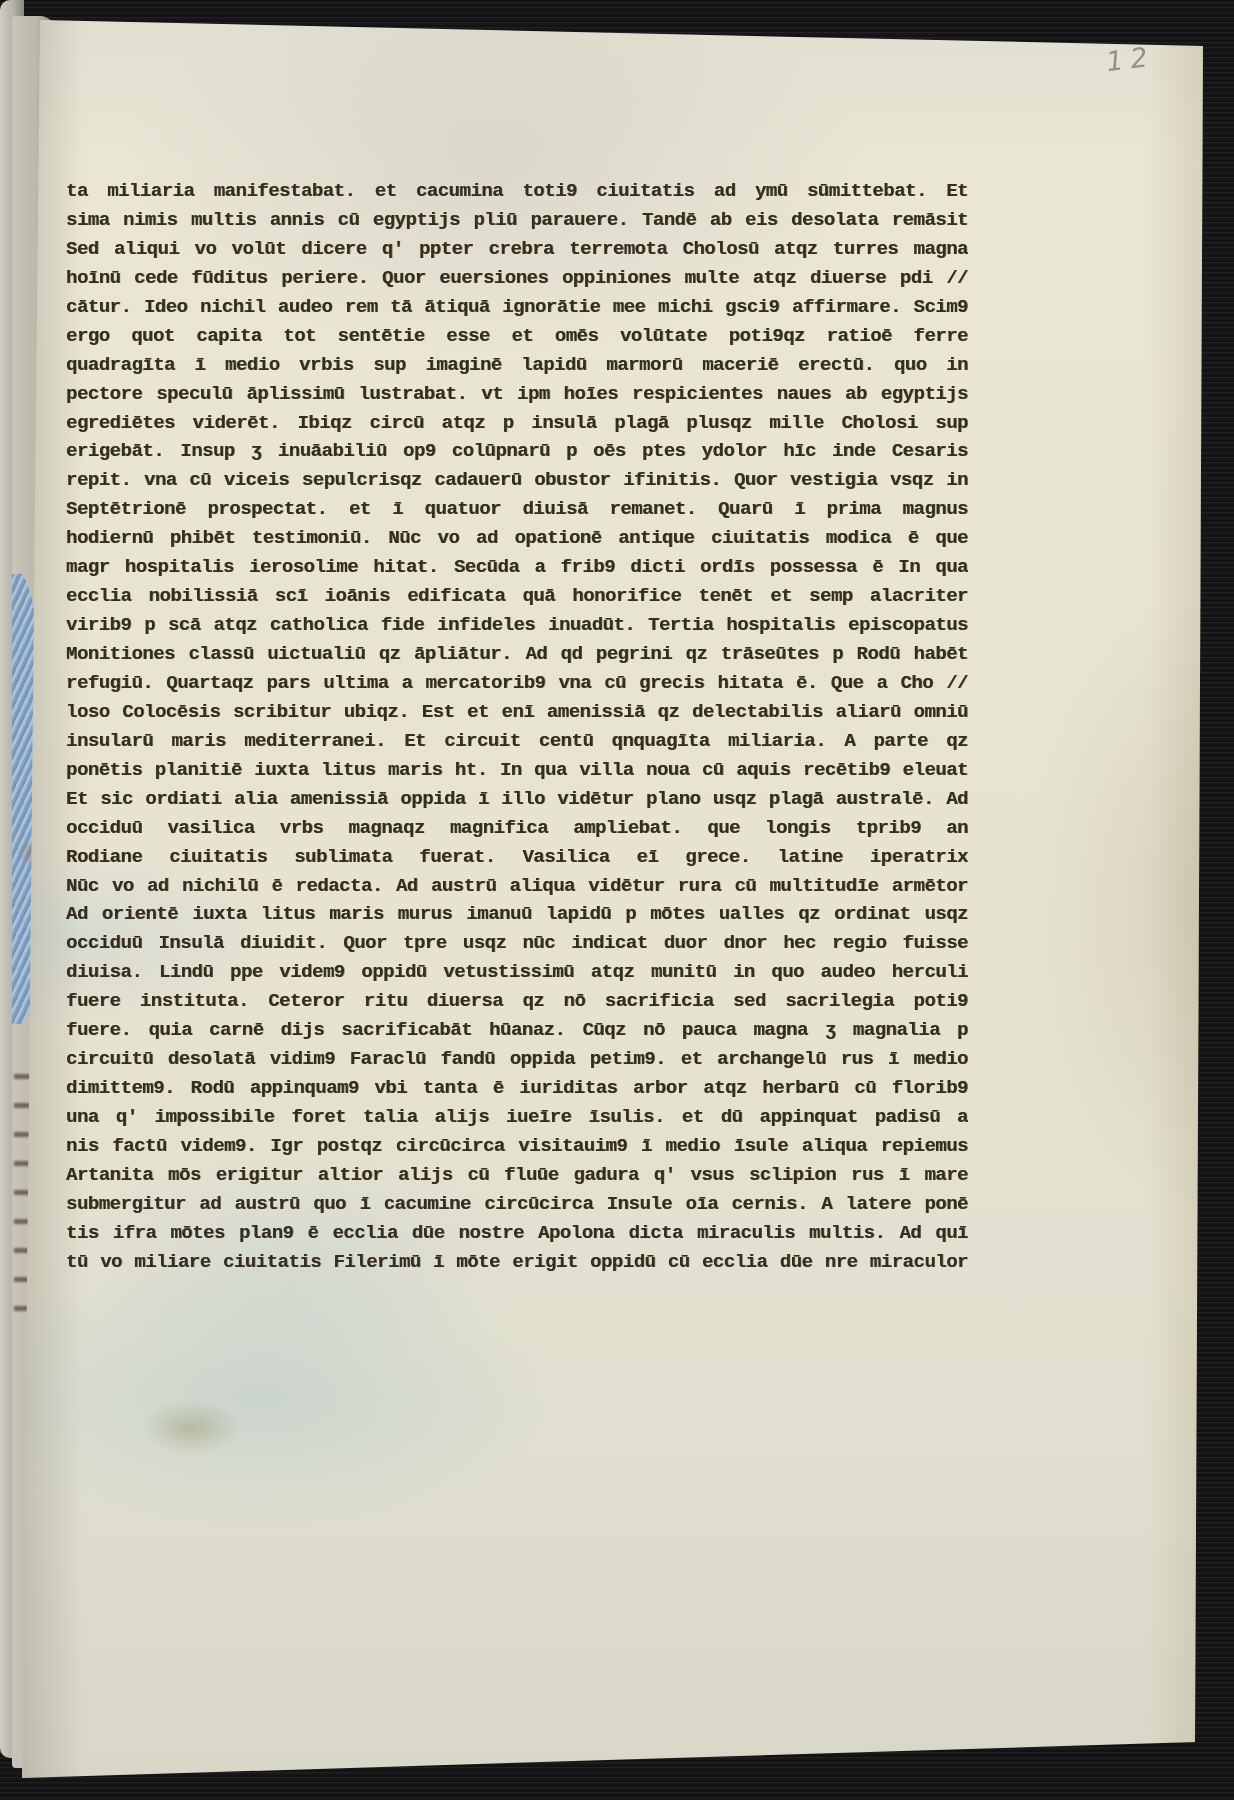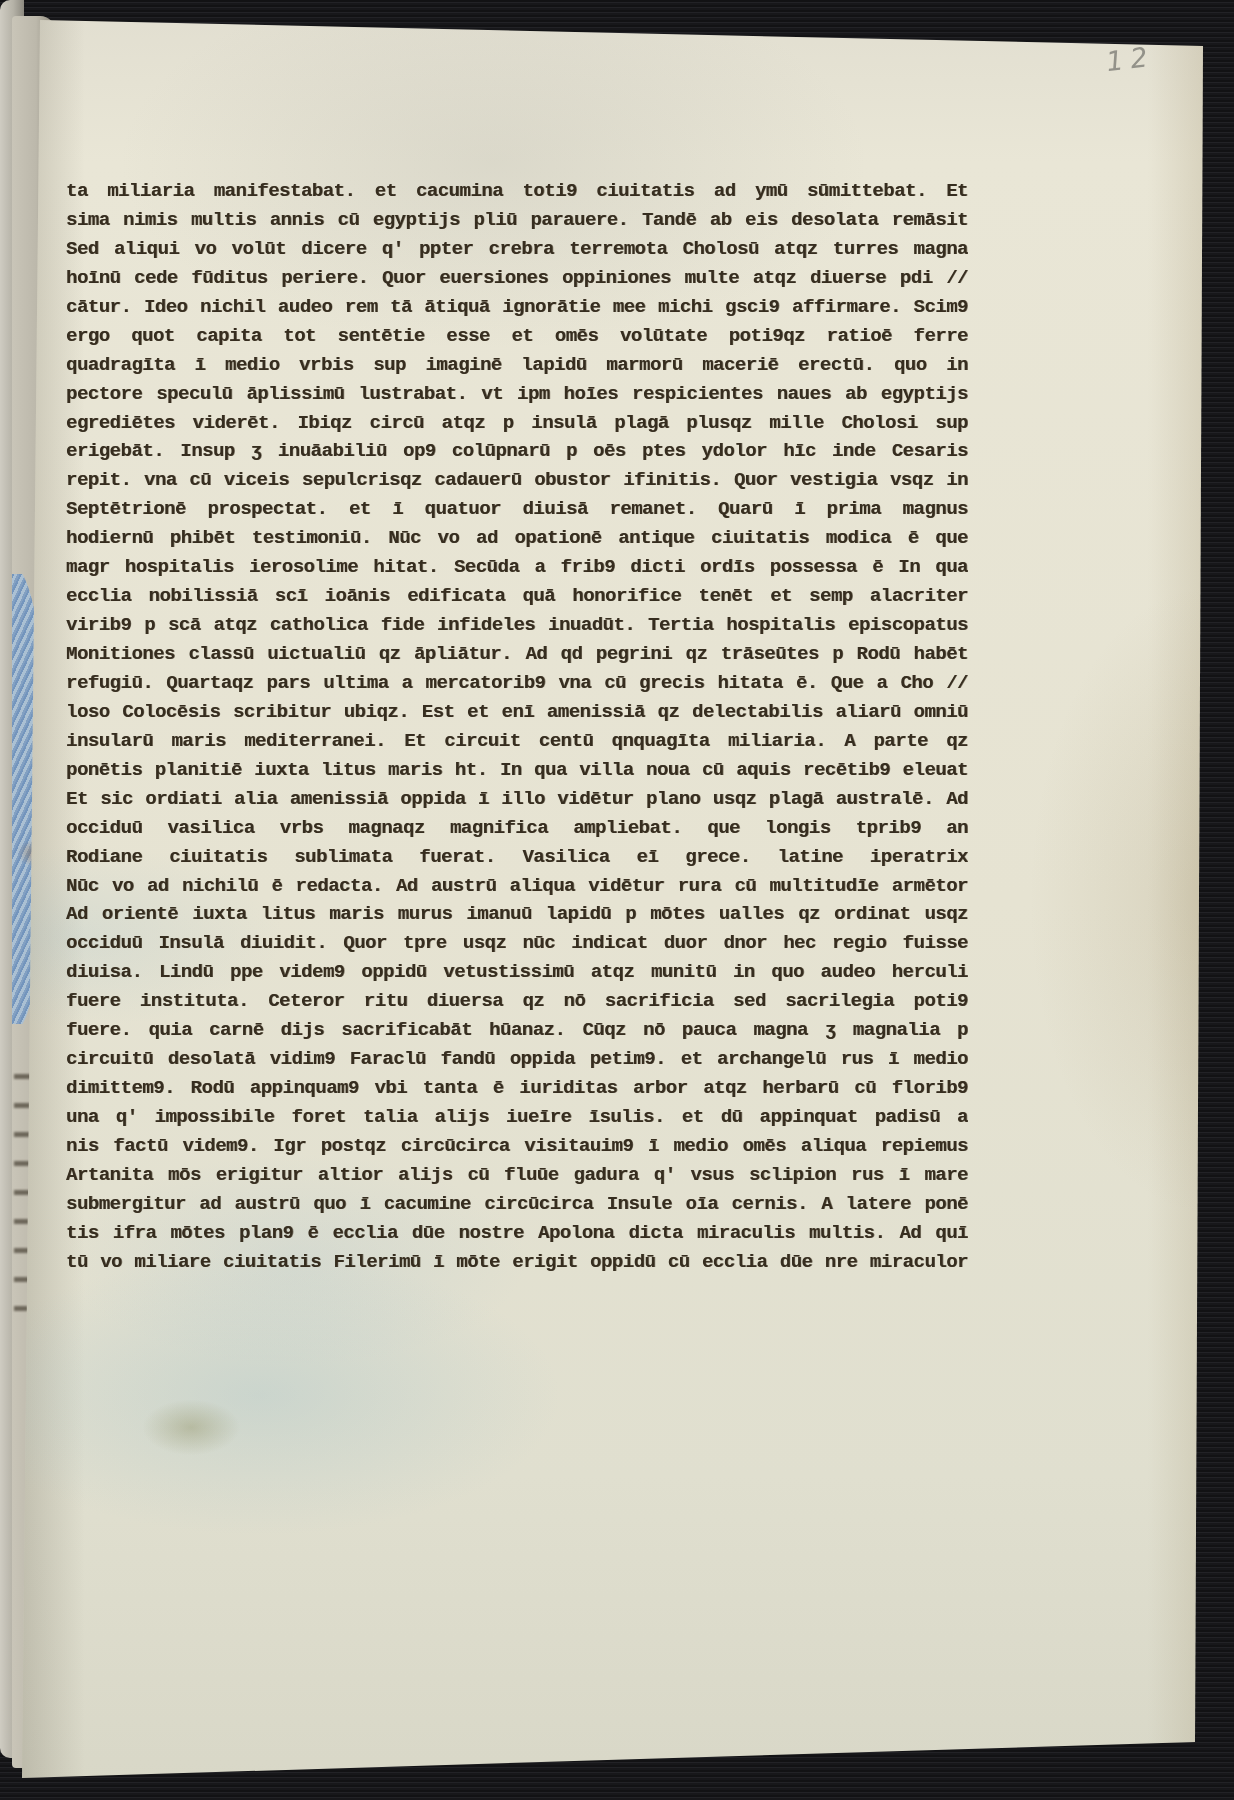--- a/index.html
+++ b/index.html
@@ -111,19 +111,19 @@
       <div class="text-line">Rodiane ciuitatis sublimata fuerat. Vasilica eī grece. latine iperatrix iterptatur.</div>
       <div class="text-line">Nūc vo ad nichilū ē redacta. Ad austrū aliqua vidētur rura cū multitudīe armētor</div>
       <div class="text-line">Ad orientē iuxta litus maris murus imanuū lapidū p mōtes ualles qz ordinat usqz</div>
       <div class="text-line">occiduū Insulā diuidit. Quor tpre usqz nūc indicat duor dnor hec regio fuisse</div>
       <div class="text-line">diuisa. Lindū ppe videm9 oppidū vetustissimū atqz munitū in quo audeo herculi</div>
       <div class="text-line">fuere instituta. Ceteror ritu diuersa qz nō sacrificia sed sacrilegia poti9 iudicanda</div>
       <div class="text-line">fuere. quia carnē dijs sacrificabāt hūanaz. Cūqz nō pauca magna ʒ magnalia p</div>
       <div class="text-line">circuitū desolatā vidim9 Faraclū fandū oppida petim9. et archangelū rus ī medio</div>
       <div class="text-line">dimittem9. Rodū appinquam9 vbi tanta ē iuriditas arbor atqz herbarū cū florib9</div>
       <div class="text-line">una q' impossibile foret talia alijs iueīre īsulis. et dū appinquat padisū a florēti //</div>
-      <div class="text-line">nis factū videm9. Igr postqz circūcirca visitauim9 ī medio omēs aliqua repiemus</div>
+      <div class="text-line">nis factū videm9. Igr postqz circūcirca visitauim9 ī medio īsule aliqua repiemus</div>
       <div class="text-line">Artanita mōs erigitur altior alijs cū fluūe gadura q' vsus sclipion rus ī mare</div>
       <div class="text-line">submergitur ad austrū quo ī cacumine circūcirca Insule oīa cernis. A latere ponē //</div>
       <div class="text-line">tis ifra mōtes plan9 ē ecclia dūe nostre Apolona dicta miraculis multis. Ad quī</div>
       <div class="text-line">tū vo miliare ciuitatis Filerimū ī mōte erigit oppidū cū ecclia dūe nre miraculor</div>
     </div>
 </div>
 
 </body></html>

